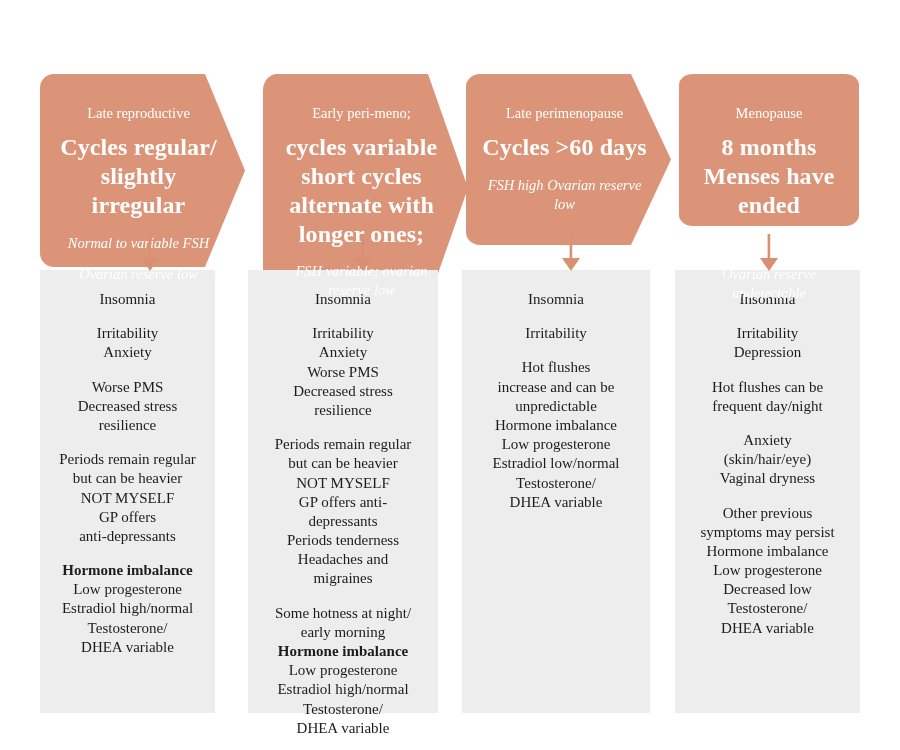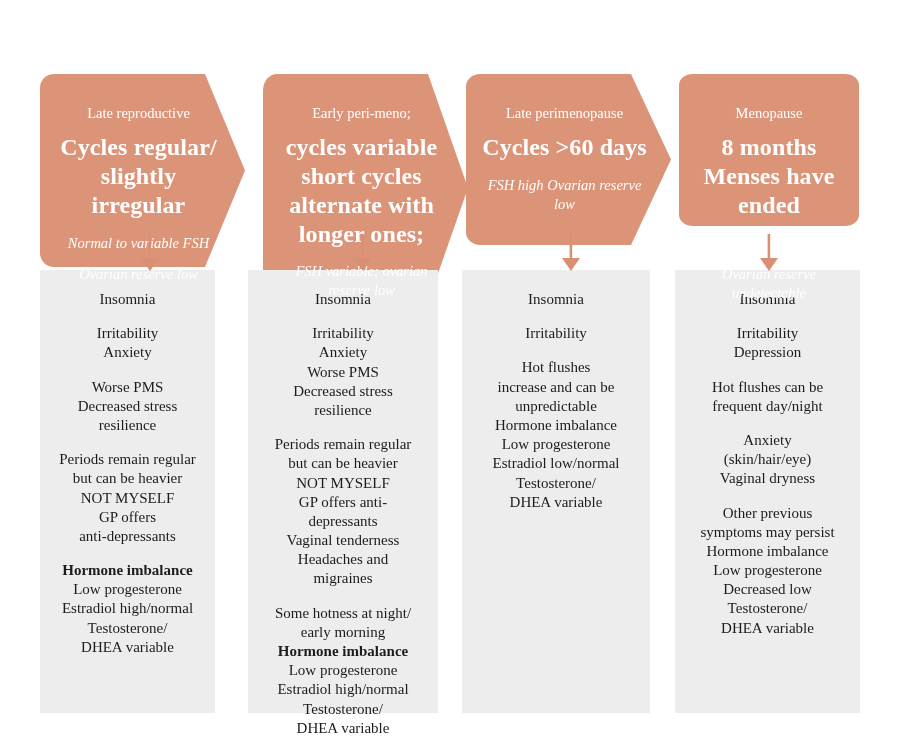--- a/index.html
+++ b/index.html
@@ -190,21 +190,21 @@
         <div class="sym-line">Worse PMS</div>
         <div class="sym-line">Decreased stress</div>
         <div class="sym-line">resilience</div>
       </div>
       <div class="sym-group">
         <div class="sym-line">Periods remain regular</div>
         <div class="sym-line">but can be heavier</div>
         <div class="sym-line">NOT MYSELF</div>
         <div class="sym-line">GP offers anti-</div>
         <div class="sym-line">depressants</div>
-        <div class="sym-line">Vaginal tenderness</div>
+        <div class="sym-line">Periods tenderness</div>
         <div class="sym-line">Headaches and</div>
         <div class="sym-line">migraines</div>
       </div>
       <div class="sym-group">
         <div class="sym-line">Some hotness at night/</div>
         <div class="sym-line">early morning</div>
         <div class="sym-line bold">Hormone imbalance</div>
         <div class="sym-line">Low progesterone</div>
         <div class="sym-line">Estradiol high/normal</div>
         <div class="sym-line">Testosterone/</div>

